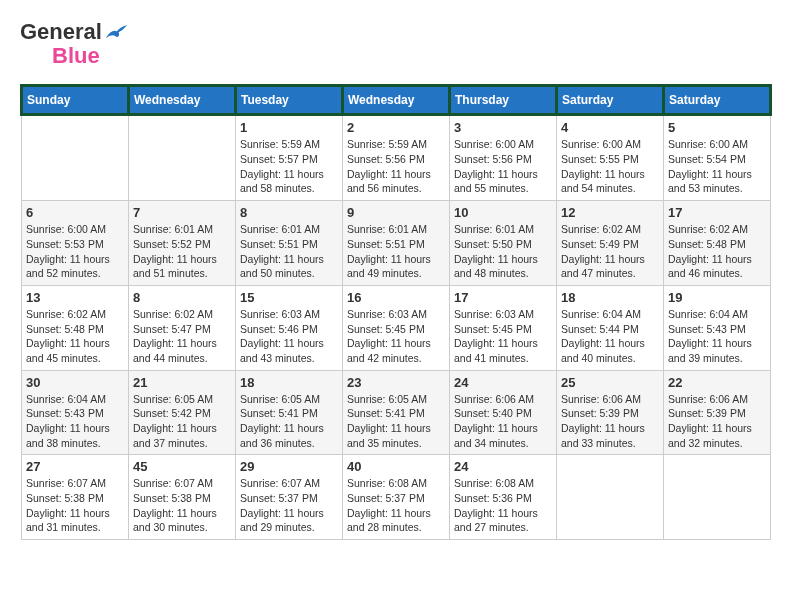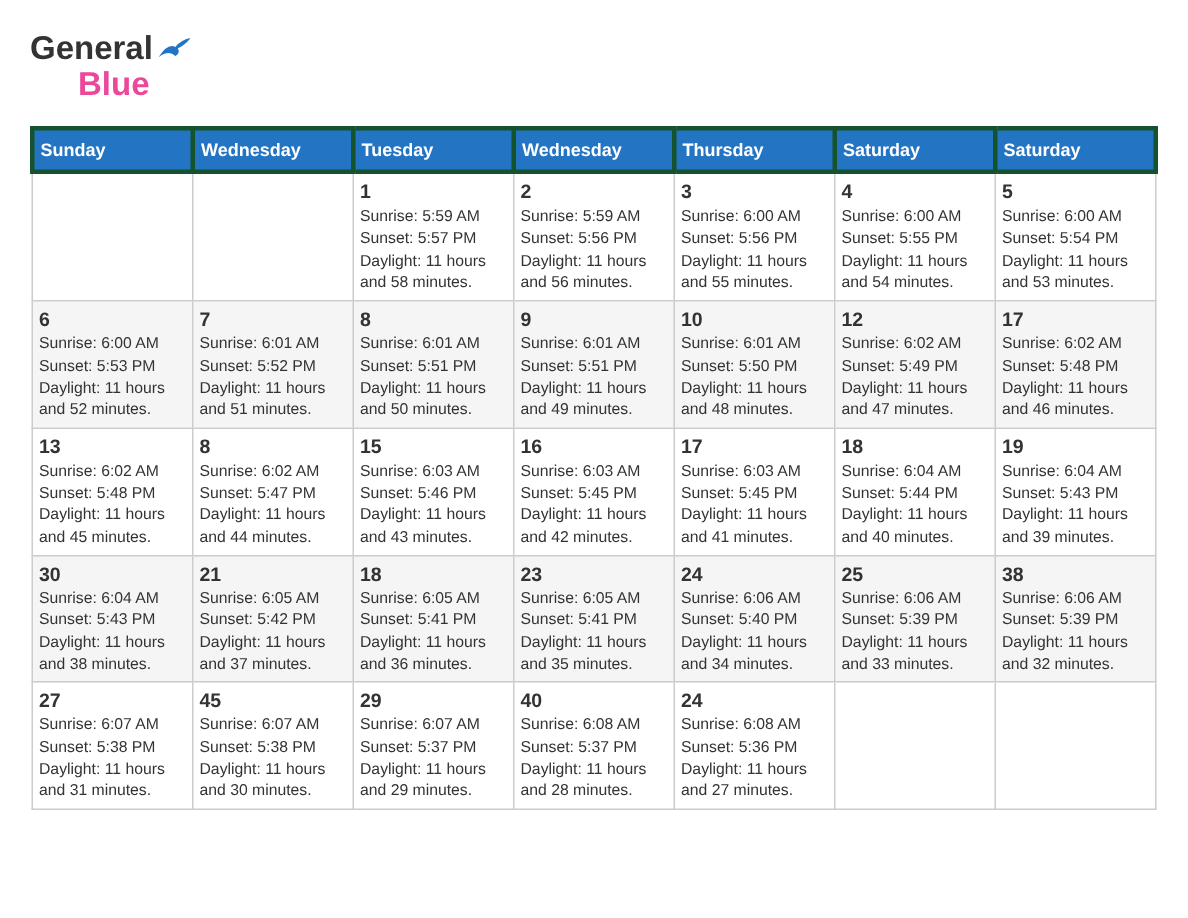--- a/index.html
+++ b/index.html
@@ -260,21 +260,21 @@
 Sunset: 5:40 PM
 Daylight: 11 hours and 34 minutes.</div>
         </td>
         <td>
           <span class="day-num">25</span>
           <div class="day-detail" style="white-space: pre-line;">Sunrise: 6:06 AM
 Sunset: 5:39 PM
 Daylight: 11 hours and 33 minutes.</div>
         </td>
         <td>
-          <span class="day-num">38</span>
+          <span class="day-num">22</span>
           <div class="day-detail" style="white-space: pre-line;">Sunrise: 6:06 AM
 Sunset: 5:39 PM
 Daylight: 11 hours and 32 minutes.</div>
         </td>
       </tr>
       <tr>
         <td>
           <span class="day-num">27</span>
           <div class="day-detail" style="white-space: pre-line;">Sunrise: 6:07 AM
 Sunset: 5:38 PM

